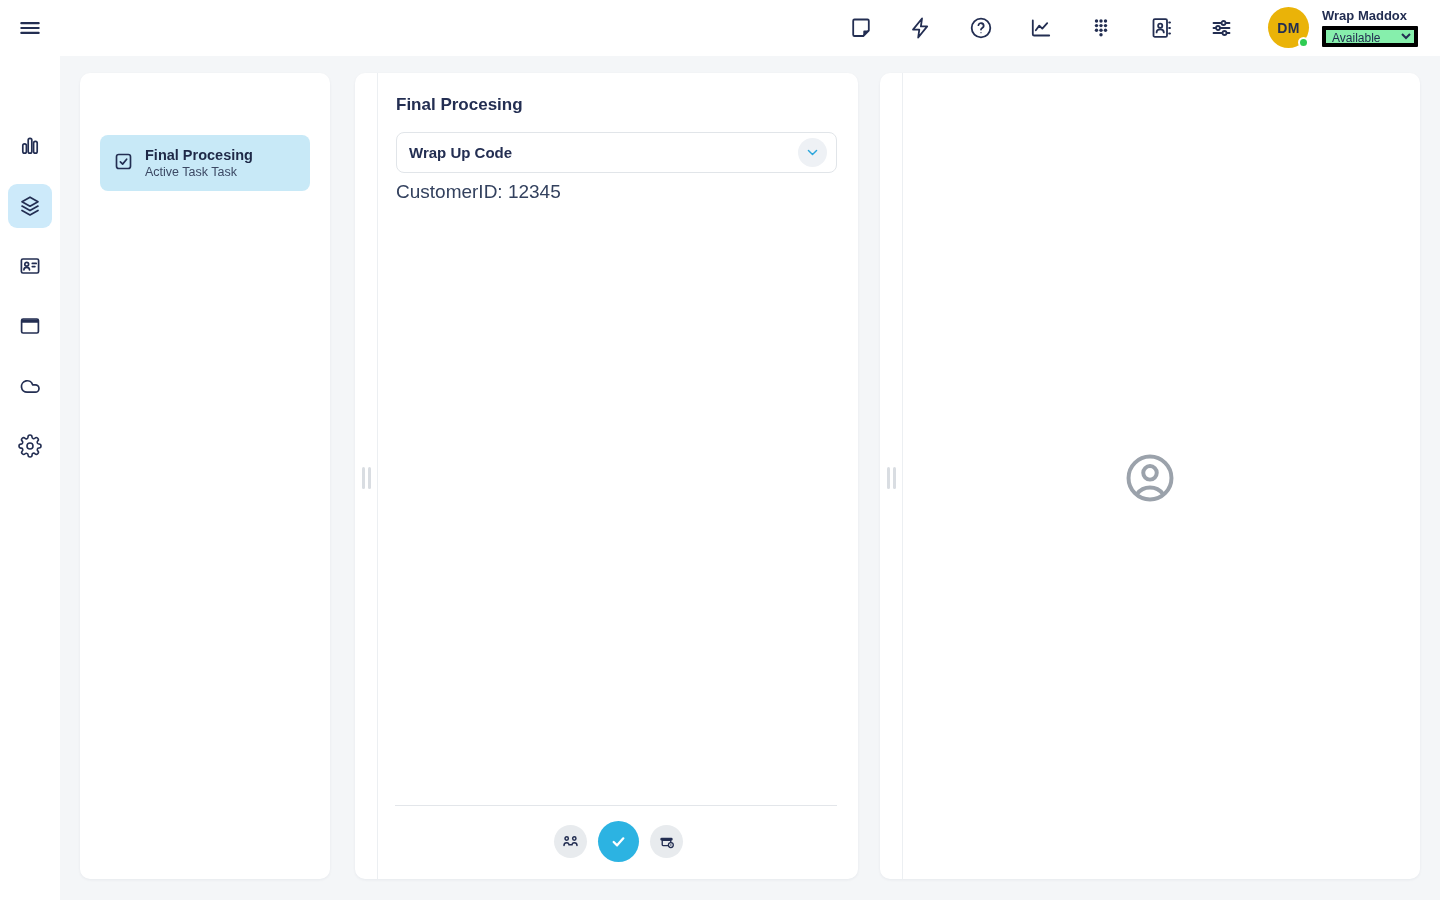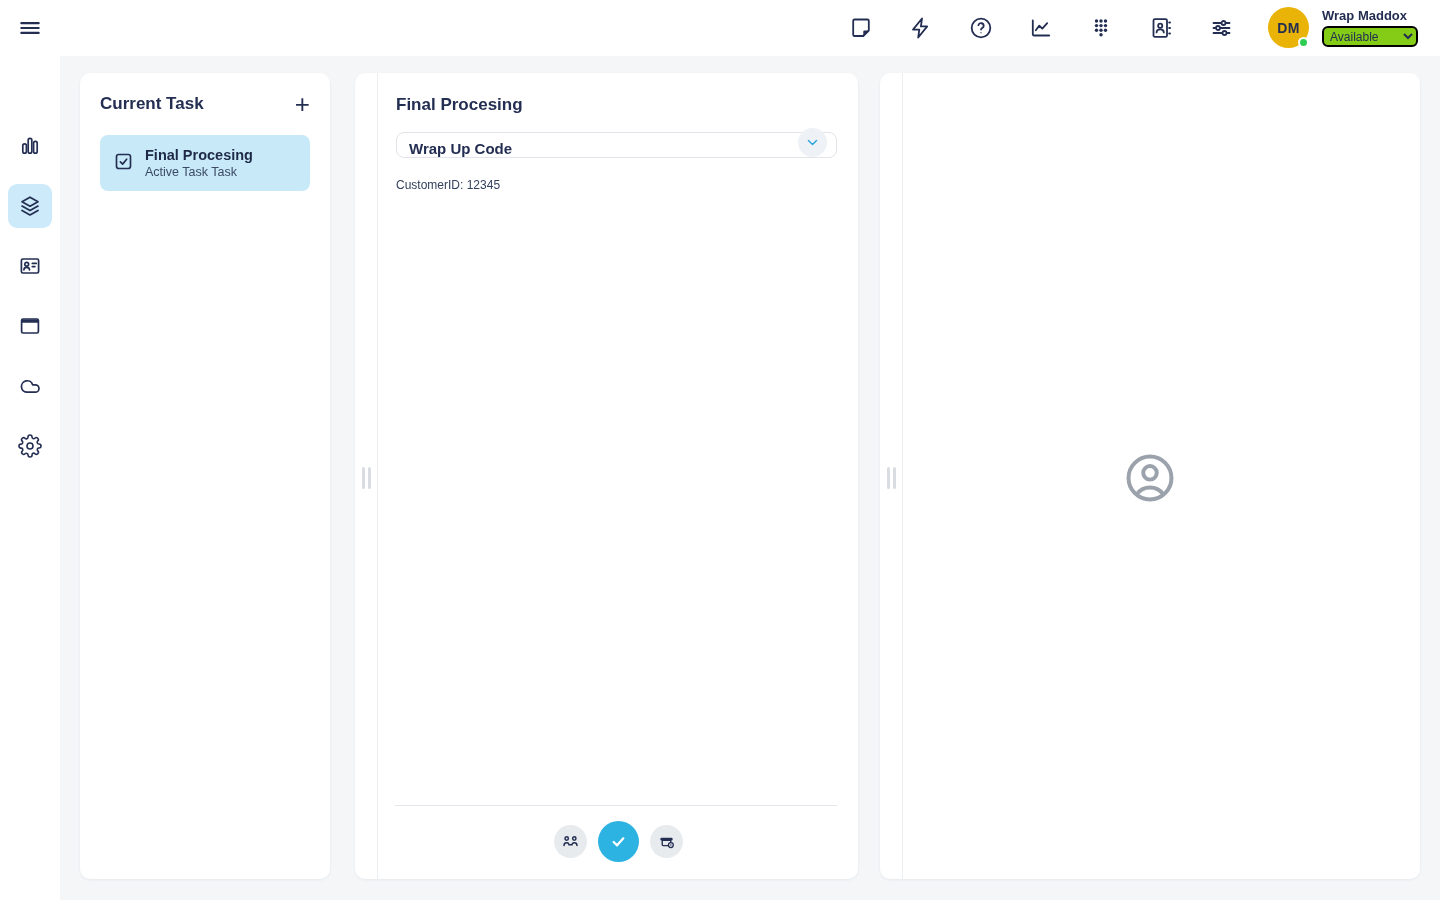--- a/index.html
+++ b/index.html
@@ -14,21 +14,21 @@
   .tb-icon svg { display:block; }
 
   .avatar { position:absolute; left:1268px; top:7px; width:41px; height:41px; border-radius:50%;
             background:#eab308; display:flex; align-items:center; justify-content:center;
             font-weight:bold; font-size:14px; color:#232e52; letter-spacing:.3px; }
   .status-dot { position:absolute; left:1298px; top:37px; width:11px; height:11px; border-radius:50%;
                 background:#2ecc52; border:2px solid #fff; }
   .user-block { position:absolute; left:1322px; top:8px; width:98px; }
   .user-name { font-size:13px; font-weight:bold; color:#232e52; white-space:nowrap; }
   .status-select { margin-top:3px; width:96px; height:21px; font-size:12px; color:#232e52;
-                   border:2px solid #000000; border-radius:6px; background:#84cc16; padding:0 2px;
+                   border:4px solid #000000; border-radius:1px; background:#86efac; padding:0 2px;
                    font-family:"Liberation Sans", sans-serif; }
 
   
   .rail { position:absolute; left:0; top:56px; width:60px; height:844px; background:#fff; z-index:2; }
   .rail-item { position:absolute; left:18px; width:24px; height:24px; cursor:pointer; }
   .rail-active-bg { position:absolute; left:8px; top:128px; width:44px; height:44px;
                     background:#cdeafa; border-radius:9px; }
 
   
   .content-bg { position:absolute; left:60px; top:54px; width:1380px; height:846px; background:#f4f6f8; }
@@ -50,28 +50,28 @@
                  align-items:center; cursor:col-resize; }
   .drag-handle span { display:block; width:3px; height:22px; background:#d9dde2; border-radius:2px; }
   .dh1 { left:362px; } .dh2 { left:887px; }
 
   
   .card-detail { left:355px; top:73px; width:503px; height:806px; }
   .gutter-line { position:absolute; left:22px; top:0; width:1px; height:100%; background:#eceff2; }
   .detail-content { position:absolute; left:23px; top:0; right:0; bottom:0; padding:22px 21px 0 18px; }
   .detail-title { font-size:17px; font-weight:bold; color:#232e52; }
   .detail-timer { margin-top:14px; font-size:14px; color:#232e52; letter-spacing:.5px; }
-  .accordion { margin-top:17px; height:26px; border:1px solid #e1e5e9; border-radius:8px;
-               display:flex; align-items:flex-end; justify-content:space-between;
+  .accordion { margin-top:17px; height:41px; border:1px solid #e1e5e9; border-radius:8px;
+               display:flex; align-items:center; justify-content:space-between;
                padding:0 9px 0 12px; background:#fff; cursor:pointer; }
   .accordion + .accordion { margin-top:21px; }
   .accordion-label { font-size:15px; font-weight:bold; color:#232e52; }
   .chev-wrap { width:29px; height:29px; border-radius:50%; background:#eef1f5;
                display:flex; align-items:center; justify-content:center; }
-  .customer-info { margin-top:20px; font-size:12px; color:#33415e; }
+  .customer-info { margin-top:8px; font-size:19px; color:#33415e; }
 
   .detail-sep { position:absolute; left:40px; right:21px; bottom:73px; height:1px; background:#e3e6ea; }
   .detail-actions { position:absolute; left:23px; right:0; bottom:17px; display:flex;
                     align-items:center; justify-content:center; gap:11px; }
   .act-btn { border:none; border-radius:50%; display:flex; align-items:center; justify-content:center; cursor:pointer; }
   .act-gray { width:33px; height:33px; background:#e8ebee; }
   .act-blue { width:41px; height:41px; background:#2cb3e2; }
 
   
   .card-right { left:880px; top:73px; width:540px; height:806px; }
@@ -202,24 +202,20 @@
       <svg width="24" height="24" viewBox="0 0 24 24" fill="none" stroke="#232e52" stroke-width="1.6" stroke-linejoin="round" stroke-linecap="round">
         <circle cx="12" cy="12" r="3"></circle>
         <path d="M19.4 15a1.65 1.65 0 0 0 .33 1.82l.06.06a2 2 0 0 1-2.83 2.83l-.06-.06a1.65 1.65 0 0 0-1.82-.33 1.65 1.65 0 0 0-1 1.51V21a2 2 0 0 1-4 0v-.09A1.65 1.65 0 0 0 9 19.4a1.65 1.65 0 0 0-1.82.33l-.06.06a2 2 0 0 1-2.83-2.83l.06-.06a1.65 1.65 0 0 0 .33-1.82 1.65 1.65 0 0 0-1.51-1H3a2 2 0 0 1 0-4h.09A1.65 1.65 0 0 0 4.6 9a1.65 1.65 0 0 0-.33-1.82l-.06-.06a2 2 0 0 1 2.83-2.83l.06.06a1.65 1.65 0 0 0 1.82.33H9a1.65 1.65 0 0 0 1-1.51V3a2 2 0 0 1 4 0v.09a1.65 1.65 0 0 0 1 1.51 1.65 1.65 0 0 0 1.82-.33l.06-.06a2 2 0 0 1 2.83 2.83l-.06.06a1.65 1.65 0 0 0-.33 1.82V9a1.65 1.65 0 0 0 1.51 1H21a2 2 0 0 1 0 4h-.09a1.65 1.65 0 0 0-1.51 1z"></path>
       </svg>
     </div>
   </div>
 
   <div class="content-bg"></div>
 
   <div class="card card-tasks">
-    <div class="tasks-header">
-      <div class="tasks-title">Current Task</div>
-      <div class="add-btn">+</div>
-    </div>
     <div class="task-item">
       <span>
         <svg width="21" height="21" viewBox="0 0 24 24" fill="none" stroke="#232e52" stroke-width="1.9" stroke-linecap="round" stroke-linejoin="round">
           <rect x="4" y="4" width="16" height="16" rx="2.6"></rect>
           <path d="M8.4 12.4 11 15l4.6-5.6"></path>
         </svg>
       </span>
       <span class="task-texts">
         <span class="task-title">Final Procesing</span>
         <span class="task-sub">Active Task Task</span>

